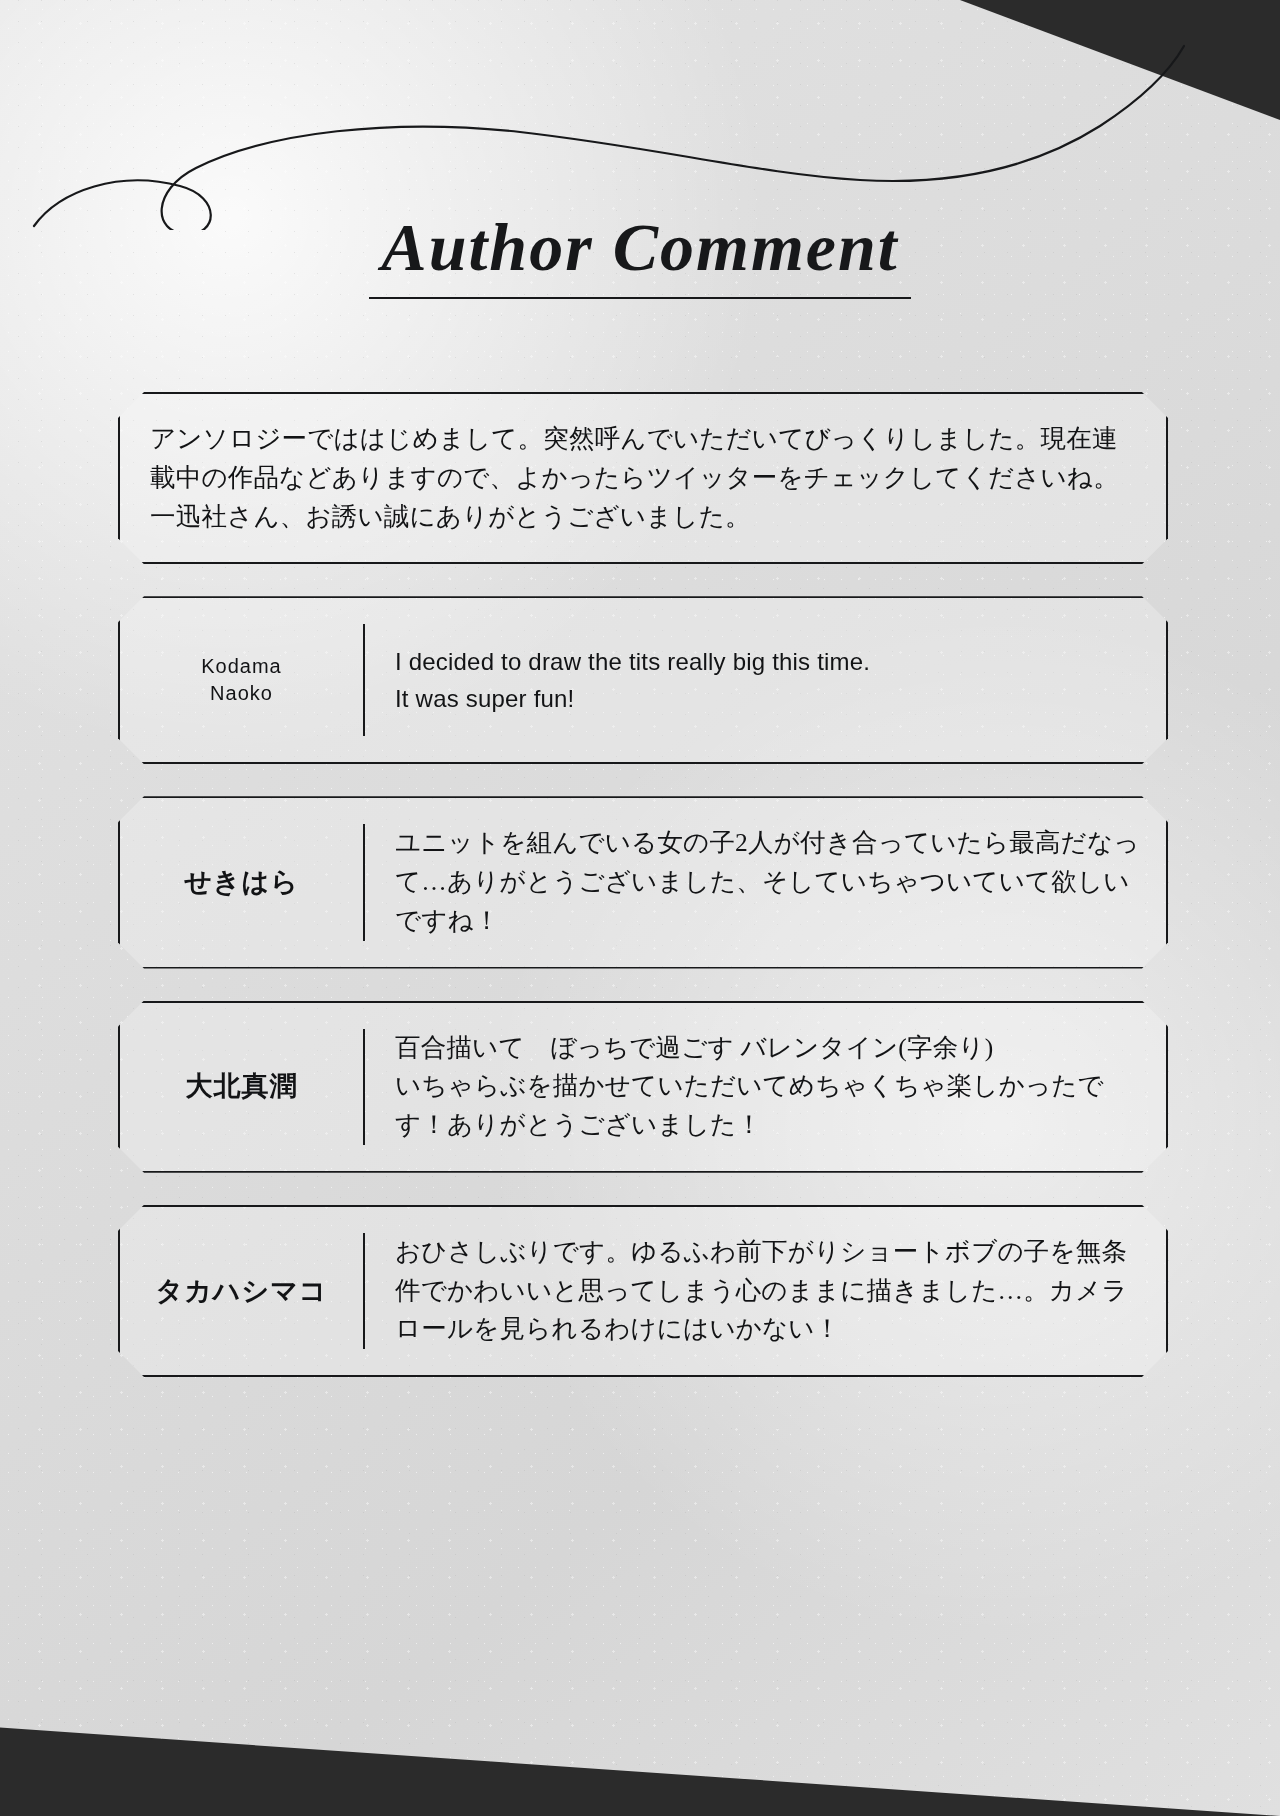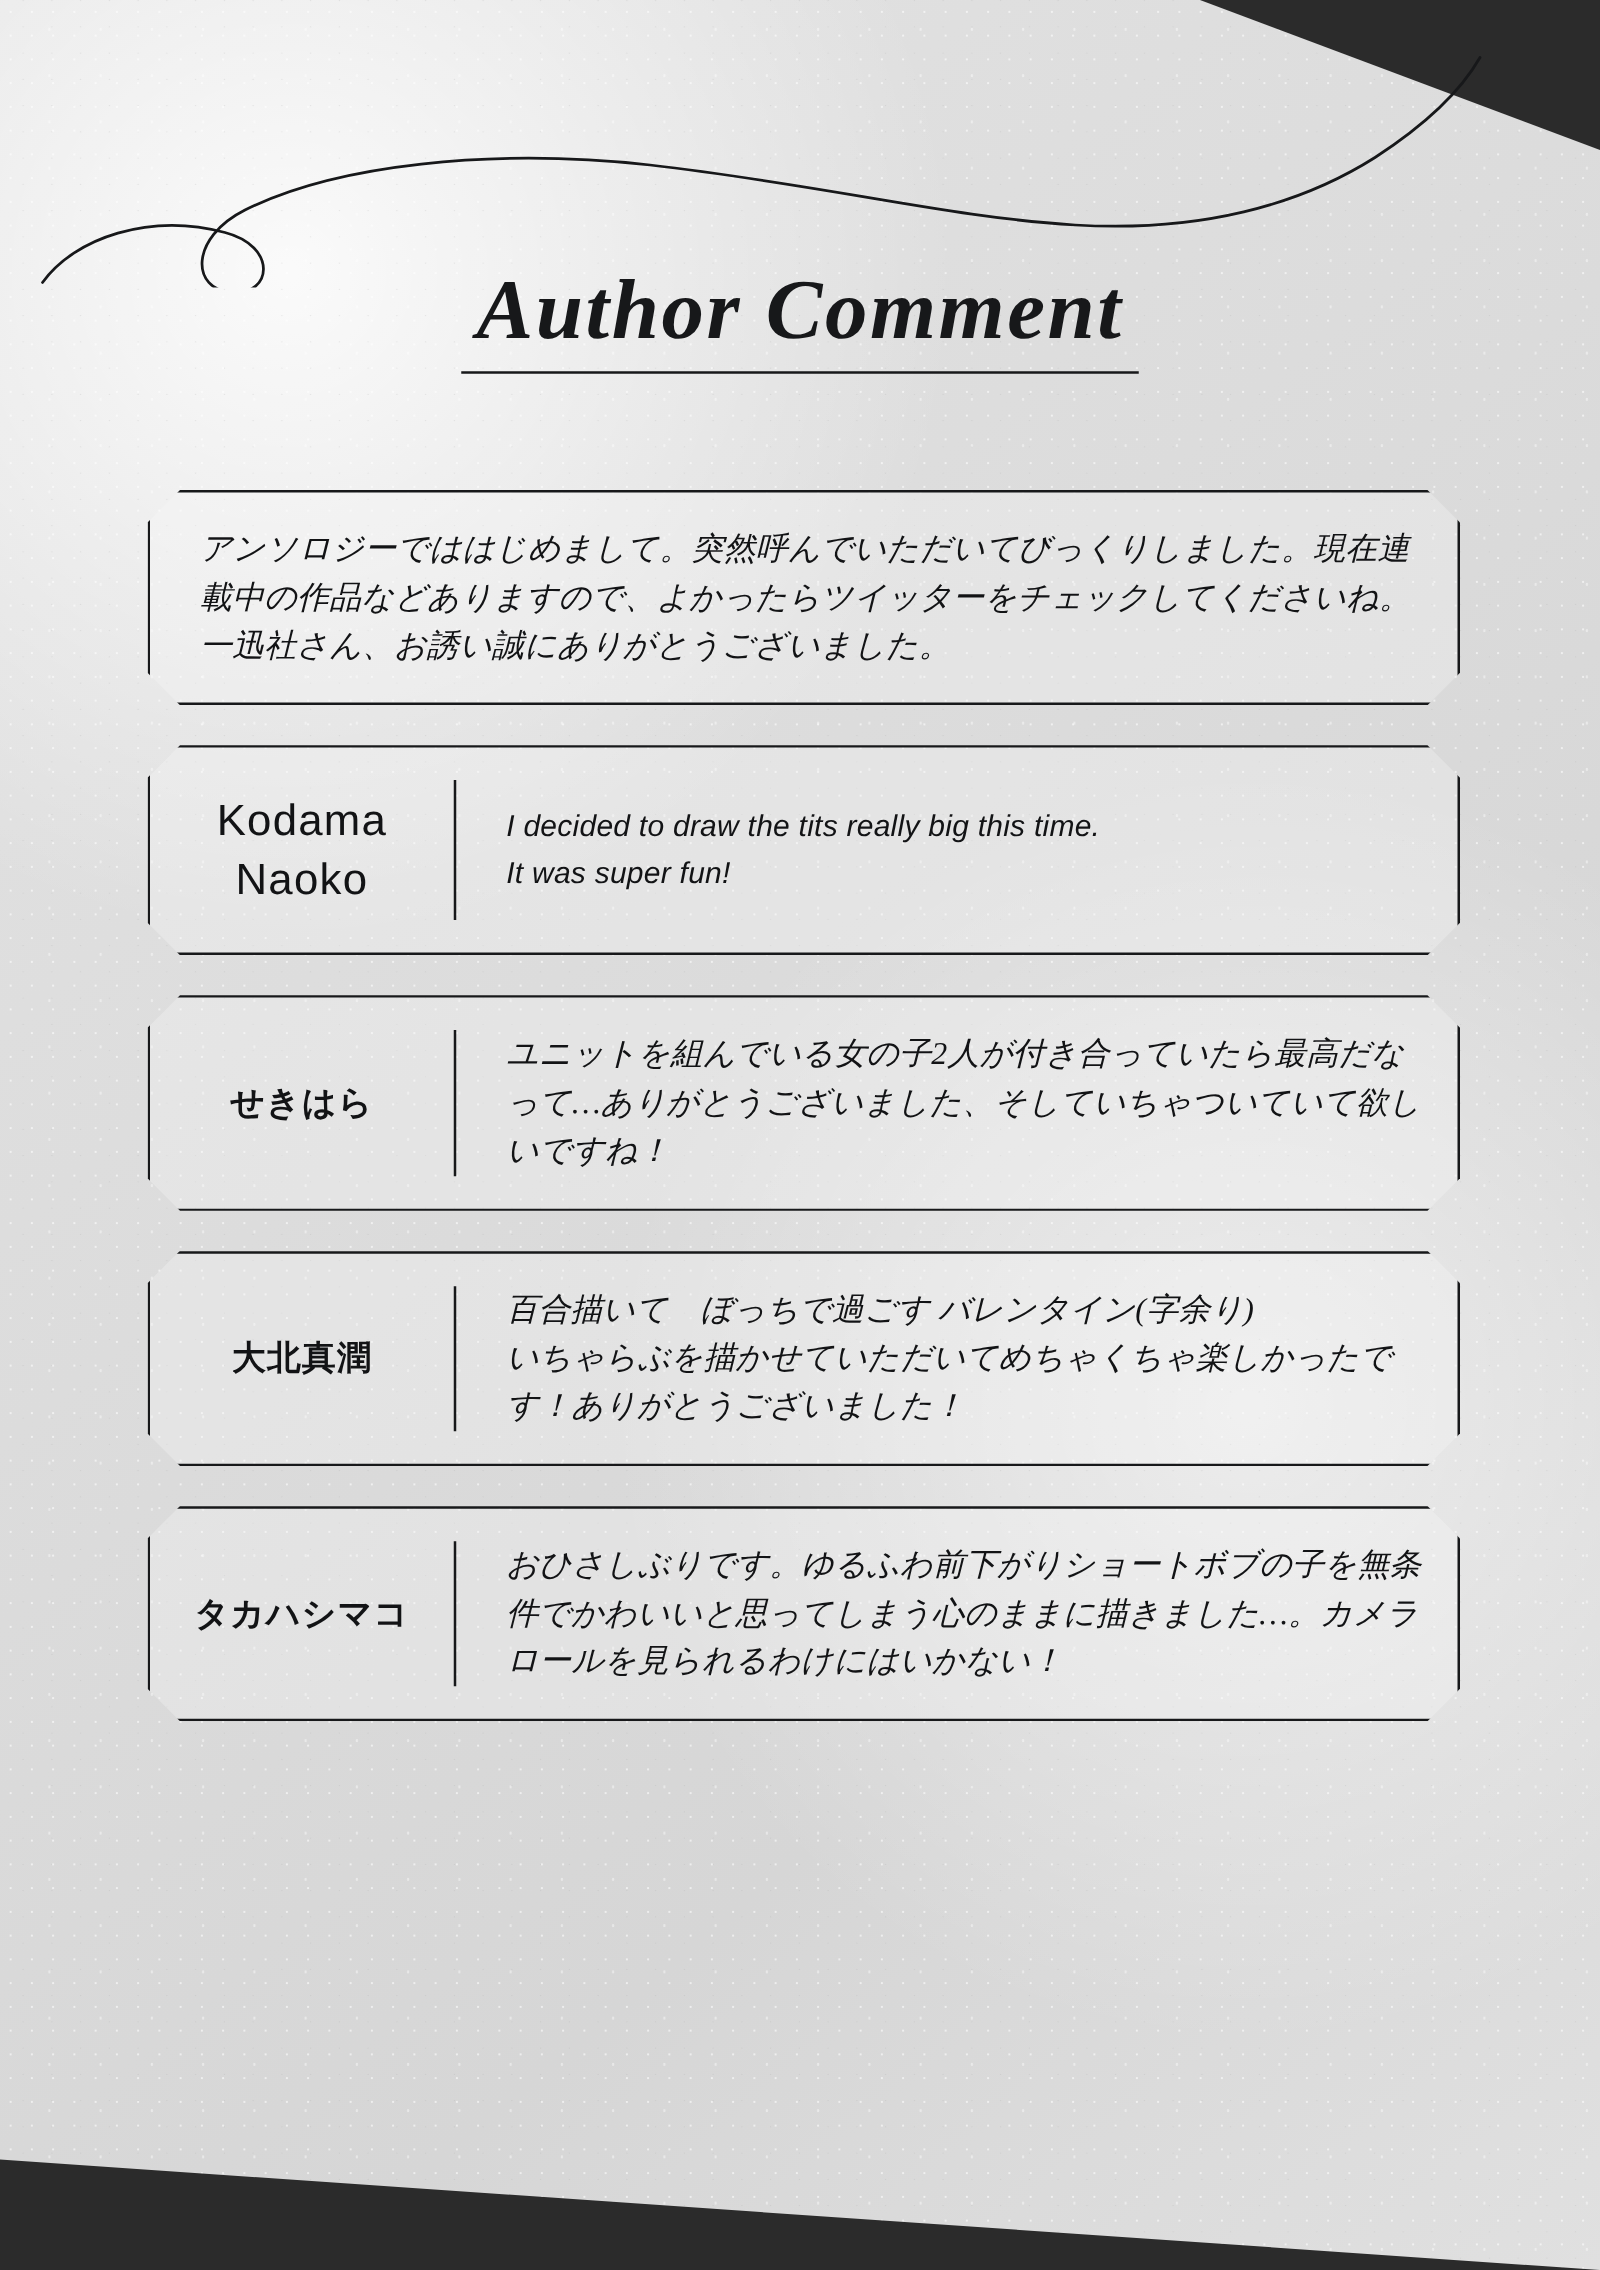--- a/index.html
+++ b/index.html
@@ -120,35 +120,34 @@
     padding: 0 12px;
     border-right: 2.5px solid #17181a;
     box-sizing: border-box;
     line-height: 1.35;
     white-space: pre-line;
   }
   .card-text {
     flex: 1 1 auto;
     display: flex;
     align-items: center;
-    padding-left: 40px;
+    padding-left: 30px;
     font-family: "Liberation Serif", serif;
     font-size: 25.5px;
     line-height: 1.52;
     color: #121315;
     white-space: pre-line;
     letter-spacing: .2px;
-    font-style: italic;
   }
   .card.latin .card-name,
   .card.latin .card-text {
     font-family: "Liberation Sans", sans-serif;
     font-weight: 400;
   }
-  .card.latin .card-name { font-weight: 400; font-size: 35px; }
+  .card.latin .card-name { font-weight: 400; font-size: 20px; }
   .card.latin .card-text { font-size: 24px; line-height: 1.55; }
 </style>
 </head>
 <body>
 
 <div id="page">
 
   <div class="corner corner-tr"></div>
   <div class="corner corner-bl"></div>
 

